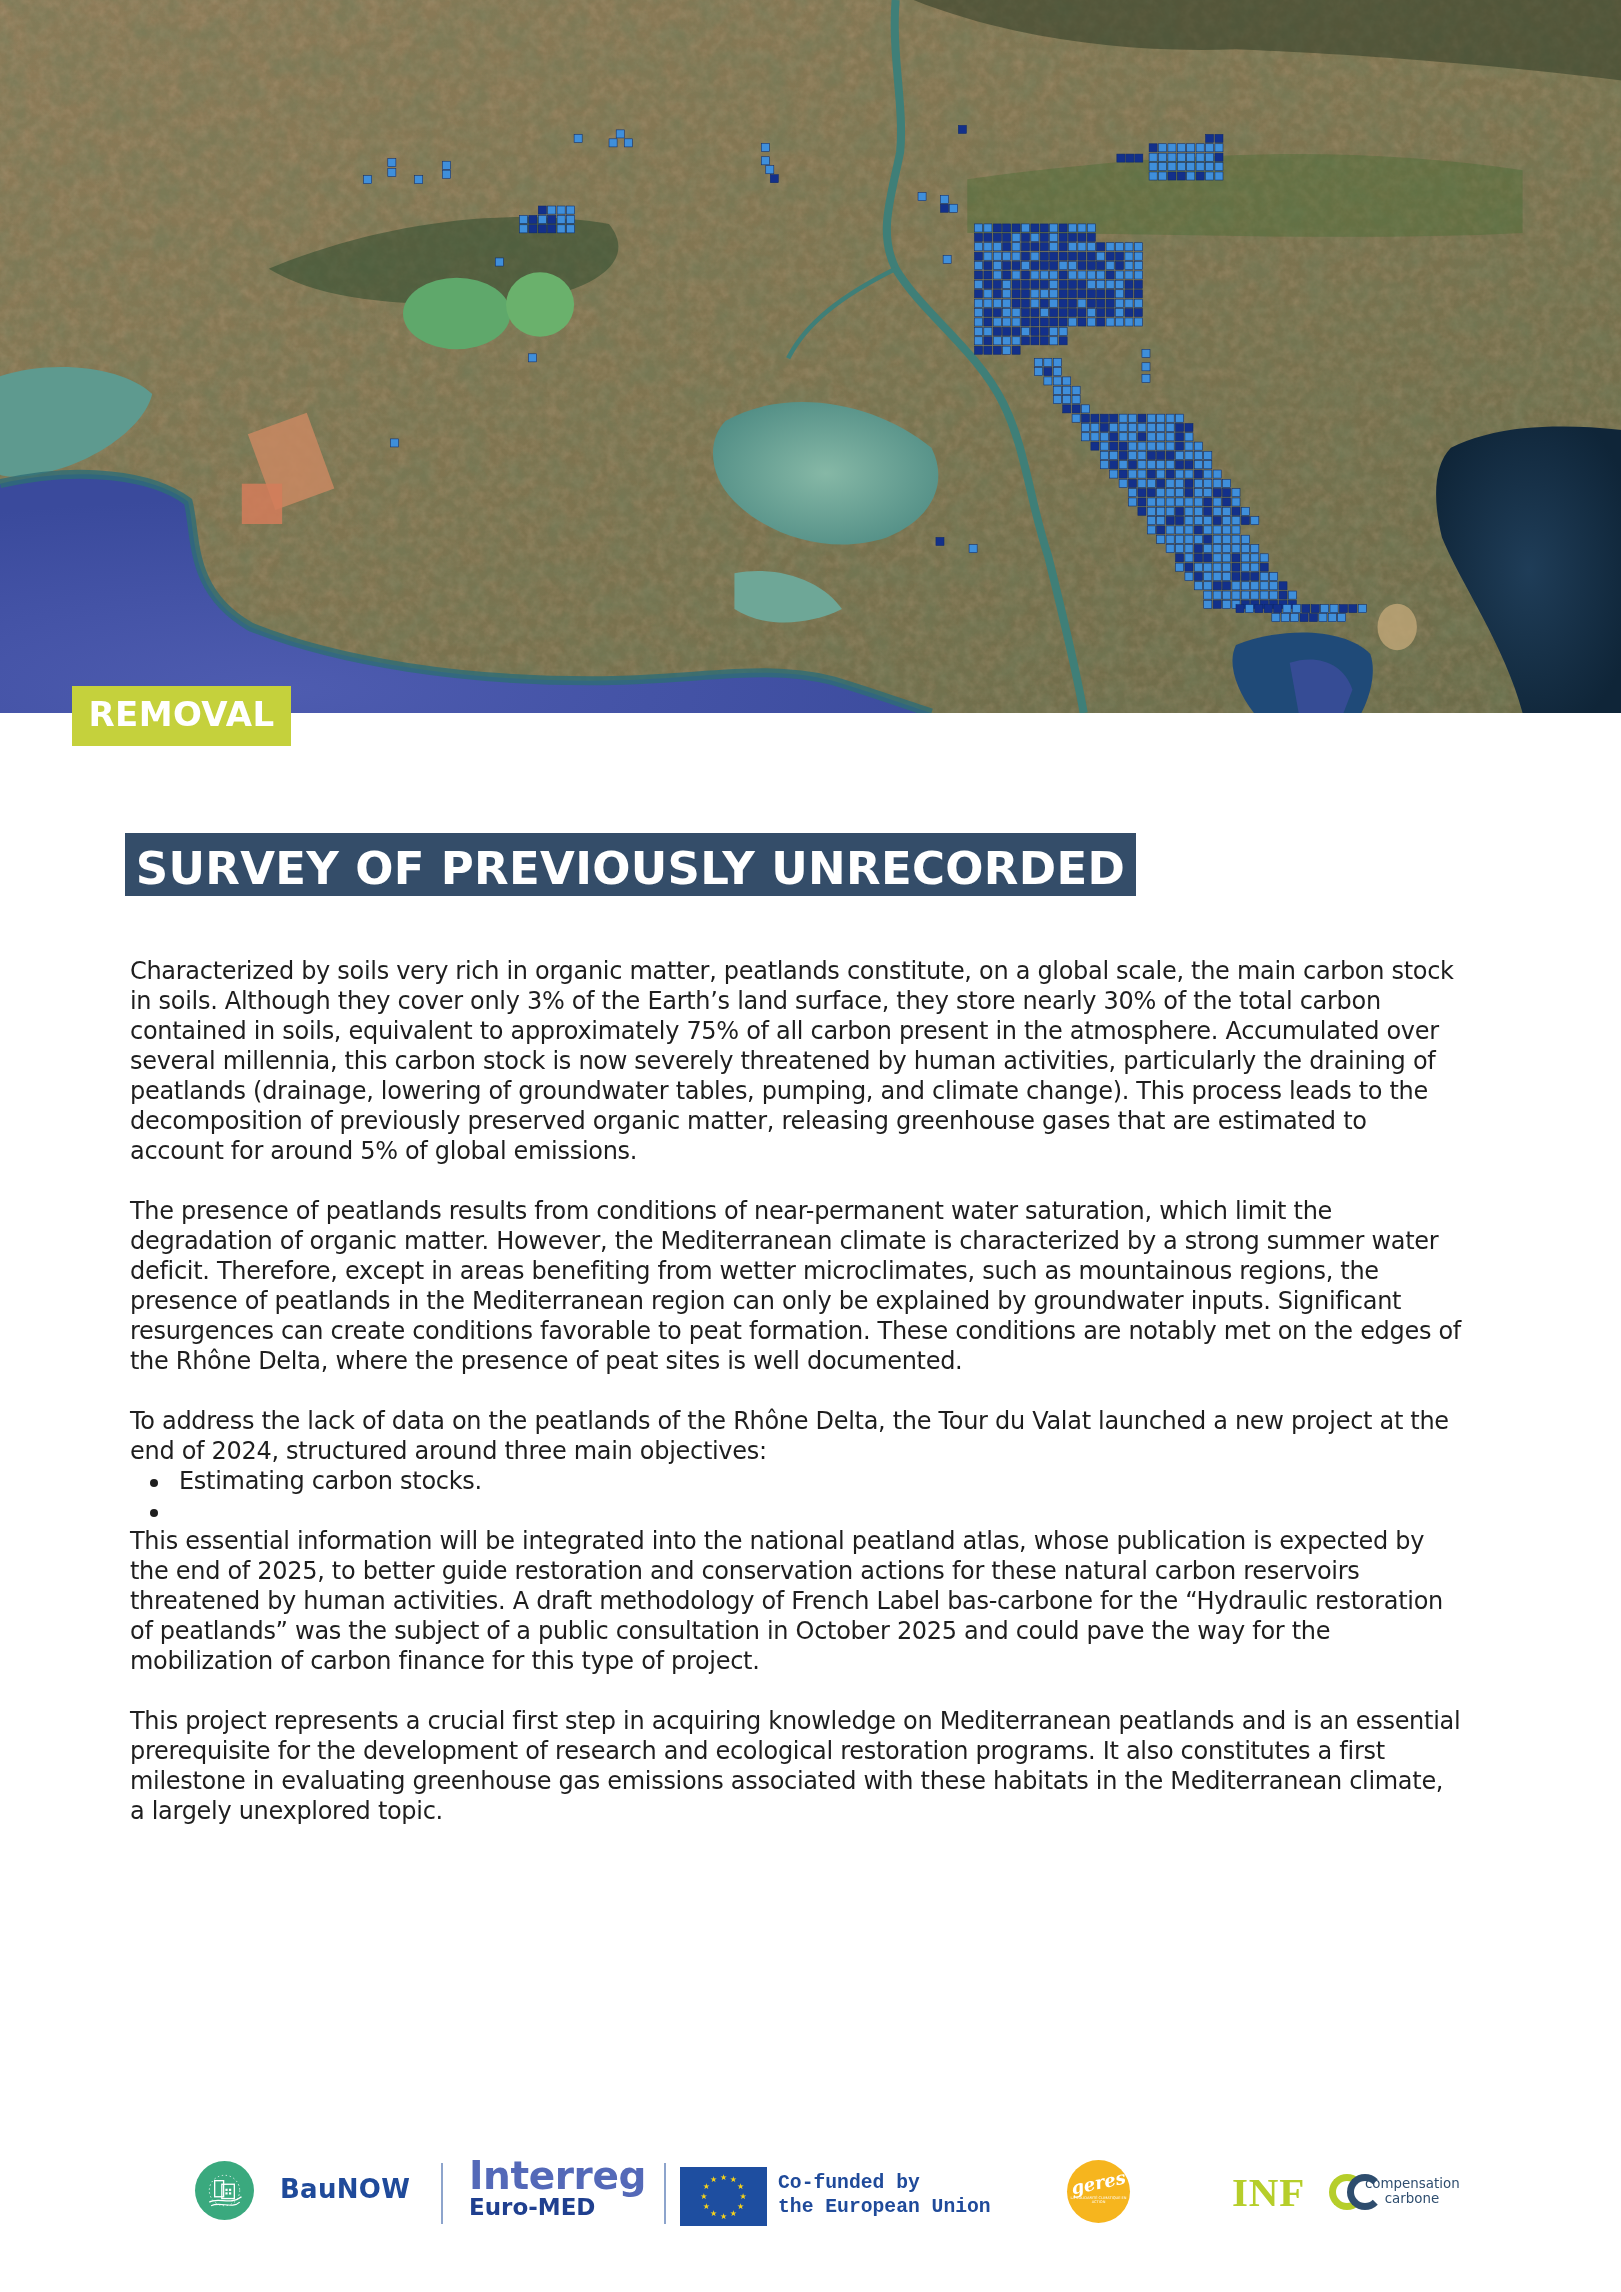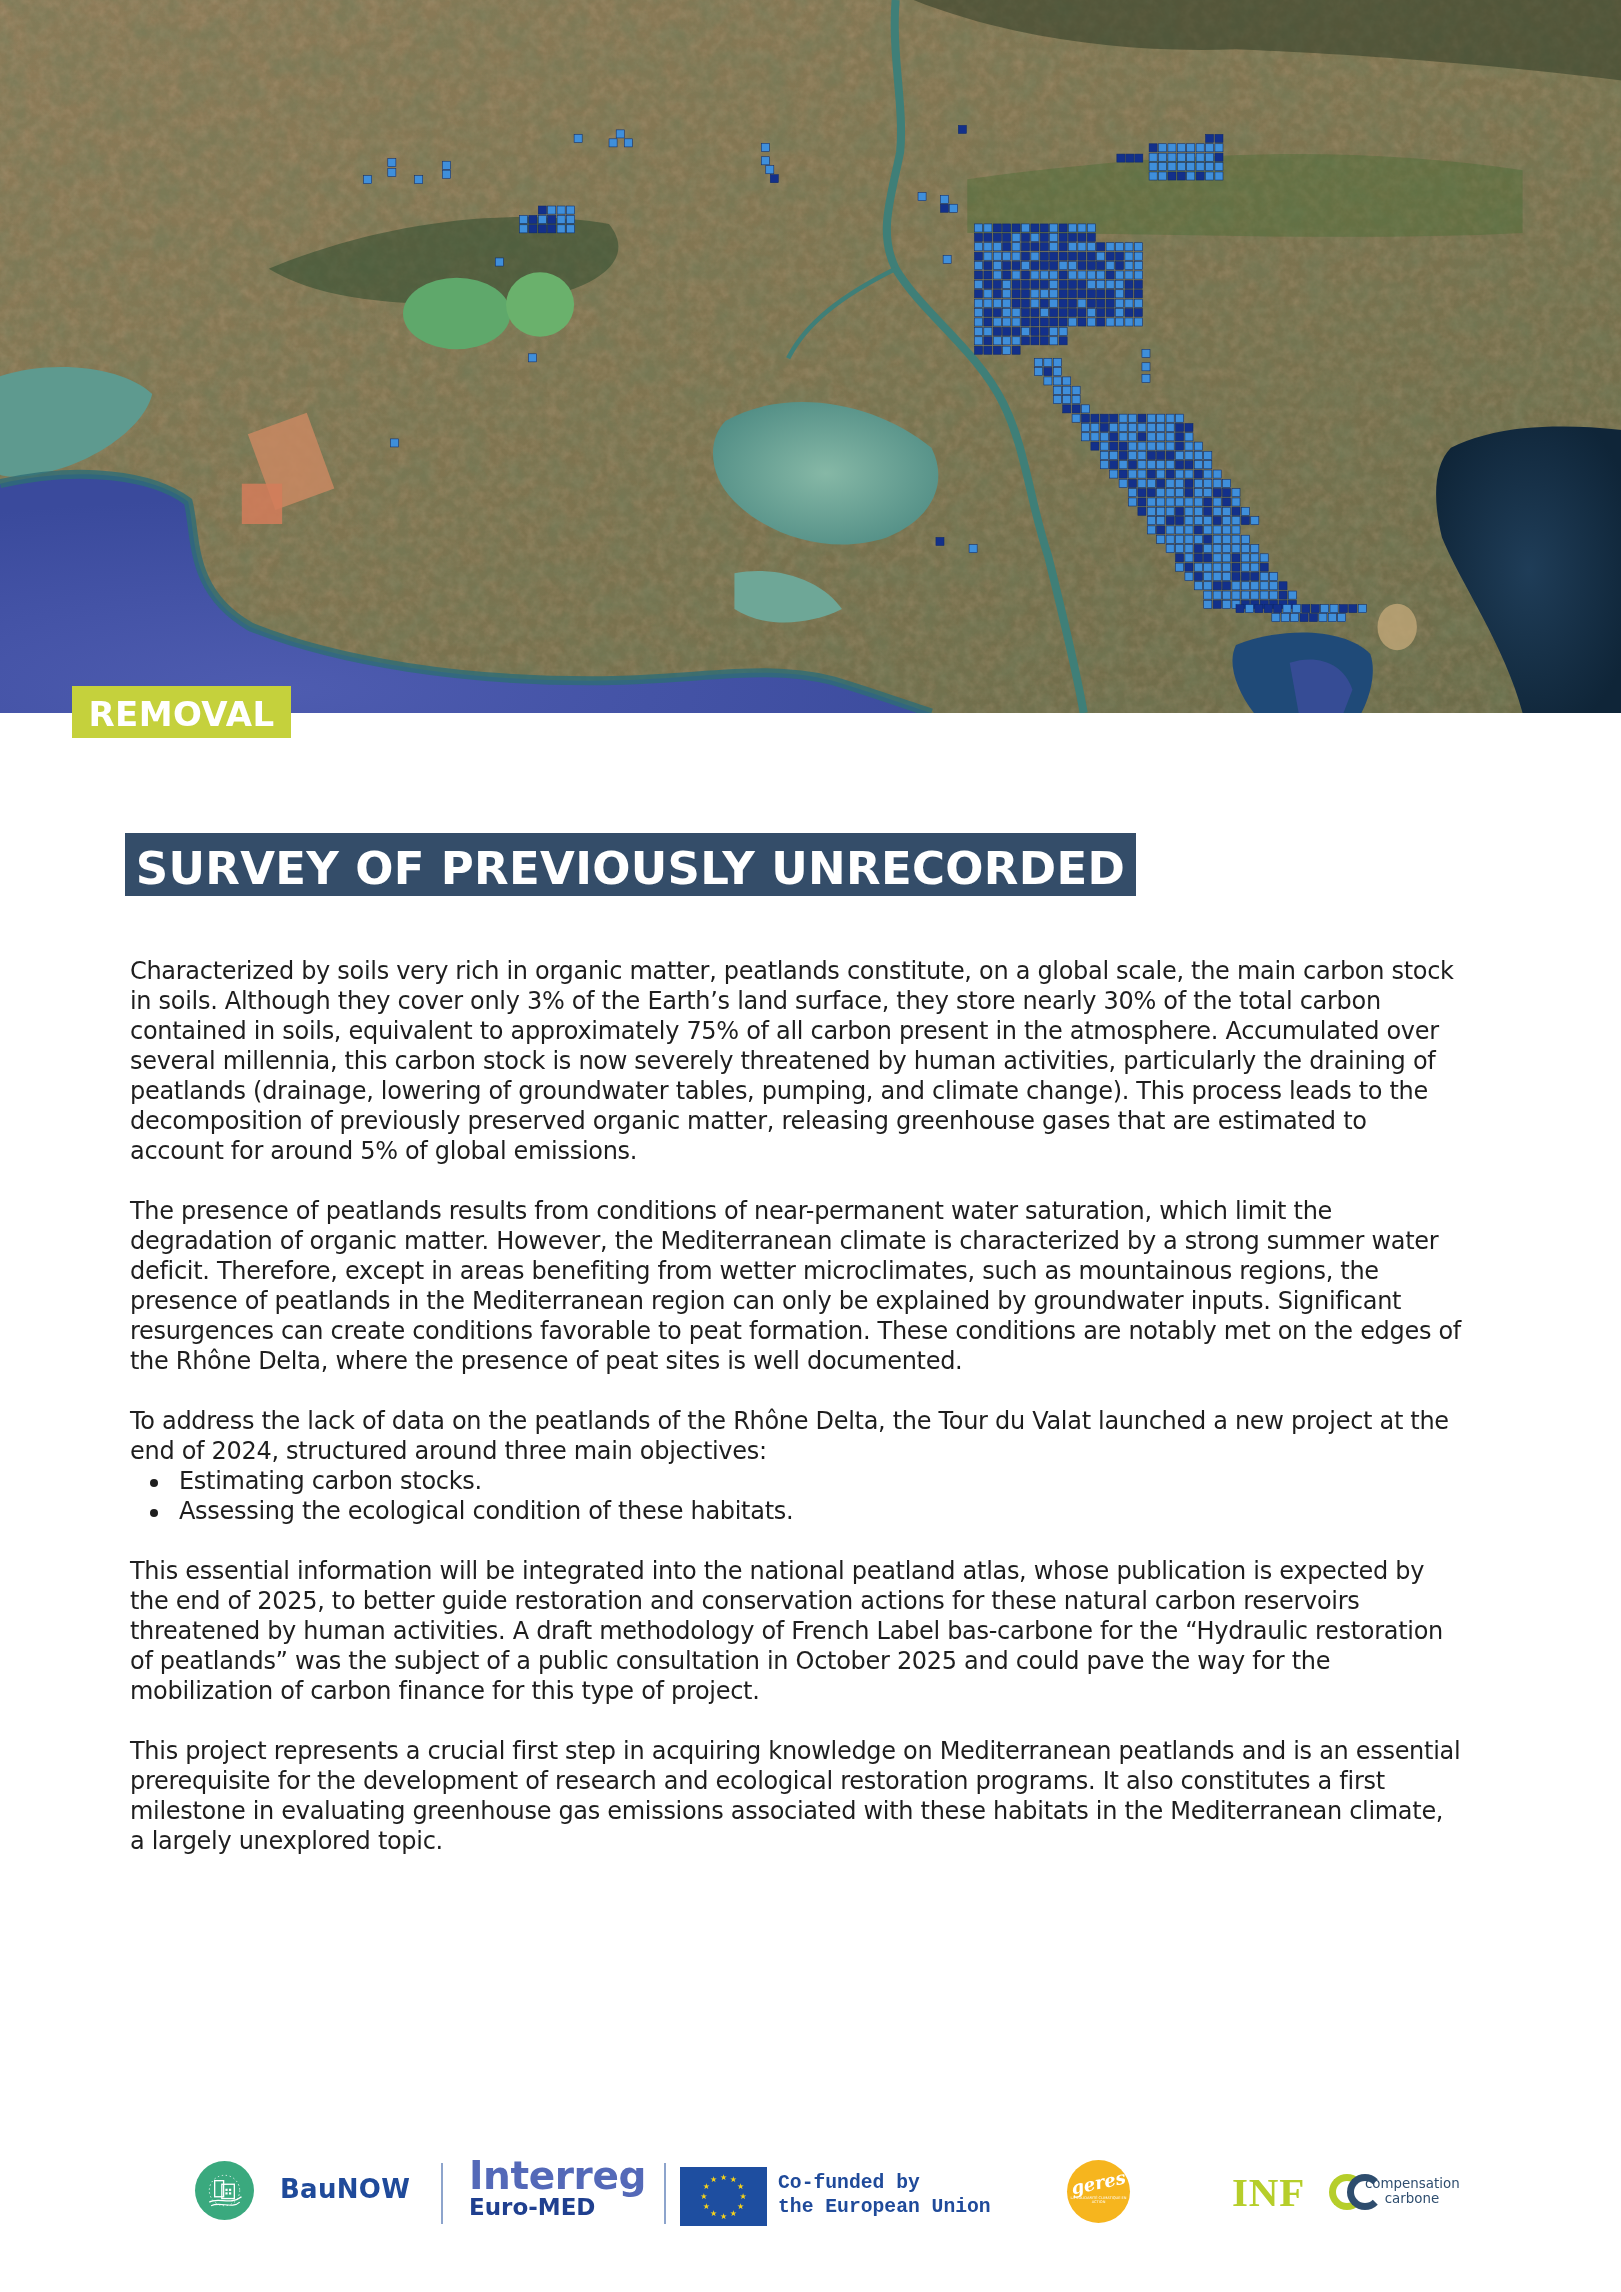--- a/index.html
+++ b/index.html
@@ -8,21 +8,21 @@
 
   
   .map {
     position: absolute; left: 0; top: 0; width: 1622px; height: 713px; overflow: hidden;
     background: #8a7a55;
   }
   .map svg { position: absolute; left: 0; top: 0; width: 1622px; height: 713px; display: block; }
 
   
   .tag {
-    position: absolute; left: 72px; top: 686px; width: 219px; height: 52px;
+    position: absolute; left: 72px; top: 686px; width: 219px; height: 60px;
     background: #c5d13c; color: #ffffff;
     font-family: "DejaVu Sans", sans-serif; font-weight: bold; font-size: 34px;
     letter-spacing: 0.4px; line-height: 56px; text-align: center;
   }
 
   
   .title { position: absolute; left: 125px; top: 833px; }
   .title-line {
     display: block; background: #344d69; color: #ffffff;
     font-family: "DejaVu Sans", sans-serif; font-weight: bold;
@@ -751,21 +751,20 @@
   <p>Characterized by soils very rich in organic matter, peatlands constitute, on a global scale, the main carbon stock in soils. Although they cover only 3% of the Earth’s land surface, they store nearly 30% of the total carbon contained in soils, equivalent to approximately 75% of all carbon present in the atmosphere. Accumulated over several millennia, this carbon stock is now severely threatened by human activities, particularly the draining of peatlands (drainage, lowering of groundwater tables, pumping, and climate change). This process leads to the decomposition of previously preserved organic matter, releasing greenhouse gases that are estimated to account for around 5% of global emissions.</p>
   <p>The presence of peatlands results from conditions of near-permanent water saturation, which limit the degradation of organic matter. However, the Mediterranean climate is characterized by a strong summer water deficit. Therefore, except in areas benefiting from wetter microclimates, such as mountainous regions, the presence of peatlands in the Mediterranean region can only be explained by groundwater inputs. Significant resurgences can create conditions favorable to peat formation. These conditions are notably met on the edges of the Rhône Delta, where the presence of peat sites is well documented.</p>
   <p>To address the lack of data on the peatlands of the Rhône Delta, the Tour du Valat launched a new project at the end of 2024, structured around three main objectives:</p>
   <ul>
     <li>
       <span class="bullet"></span>
       <span>Estimating carbon stocks.</span>
     </li>
     <li>
       <span class="bullet"></span>
-      <span>Assessing the ecological condition of these habitats.</span>
     </li>
   </ul>
   <p>This essential information will be integrated into the national peatland atlas, whose publication is expected by the end of 2025, to better guide restoration and conservation actions for these natural carbon reservoirs threatened by human activities. A draft methodology of French Label bas-carbone for the “Hydraulic restoration of peatlands” was the subject of a public consultation in October 2025 and could pave the way for the mobilization of carbon finance for this type of project.</p>
   <p>This project represents a crucial first step in acquiring knowledge on Mediterranean peatlands and is an essential prerequisite for the development of research and ecological restoration programs. It also constitutes a first milestone in evaluating greenhouse gas emissions associated with these habitats in the Mediterranean climate, a largely unexplored topic.</p>
 </div>
 
 <div class="logos">
   <div class="logo baunow-circle">
     <svg width="59" height="59" viewBox="0 0 66 66">
       <rect x="22" y="22" width="10" height="18" fill="none" stroke="#ffffff" stroke-width="1.5"></rect>

